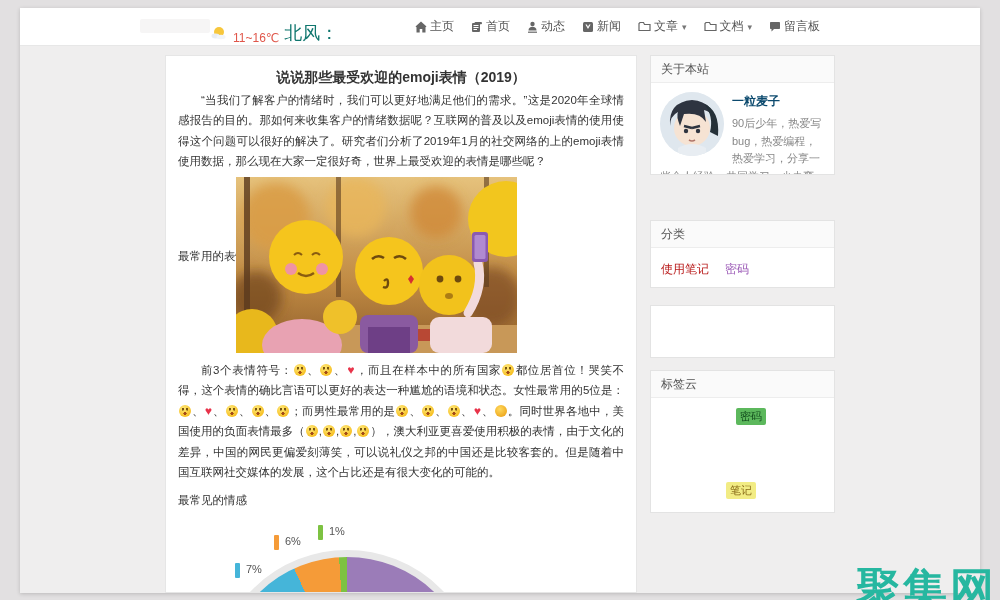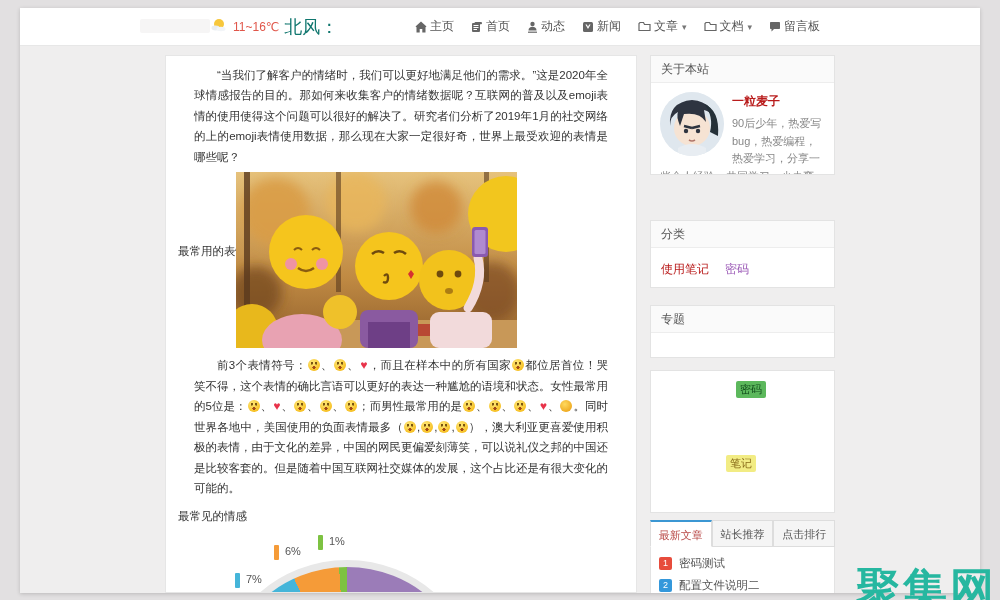--- a/index.html
+++ b/index.html
@@ -3,40 +3,40 @@
 <meta charset="utf-8">
 <style>
   html,body{margin:0;padding:0}
   body{width:1000px;height:600px;position:relative;overflow:hidden;background:#e2e0e1;
        font-family:"Liberation Sans","DejaVu Sans",sans-serif}
   .container{position:absolute;left:20px;top:8px;width:960px;height:585px;background:#efeeee;
              box-shadow:0 1px 4px rgba(0,0,0,.18)}
   
   .topbar{position:relative;height:37px;background:#fff;border-bottom:1px solid #e7e7e7}
   .logo-ph{position:absolute;left:120px;top:11px;width:70px;height:14px;background:#f6f5f5;border-radius:2px}
-  .weather{position:absolute;left:190px;top:0;height:37px;display:flex;align-items:center;gap:5px}
+  .weather{position:absolute;left:190px;top:0;height:37px;display:flex;align-items:flex-end;gap:5px}
   .temp{font-size:12px;color:#e0564a}
   .wind{font-size:18px;color:#0f766e}
   .nav{position:absolute;left:395px;top:0;height:37px;display:flex;align-items:center;gap:17px}
   .nav-item{display:flex;align-items:center;gap:3px;font-size:12px;color:#555;cursor:pointer;white-space:nowrap}
   .nav-item svg{display:block}
   .caret{font-size:9px;color:#777;margin-left:1px}
   .search{position:absolute;left:665px;top:7px;width:150px;height:22px;border:none;outline:none;
           background:transparent;font-size:12px;color:#777;font-family:inherit}
   .search::placeholder{color:#999}
   
   .article{position:absolute;left:145px;top:47px;width:472px;height:538px;background:#fff;
            border:1px solid #e6e6e6;box-sizing:border-box;padding:6px 12px;overflow:hidden}
   .a-title{font-size:14px;font-weight:bold;color:#333;text-align:center;margin:7px 0 3px}
   .a-date{font-size:11px;color:#999;margin:0 0 7px}
-  .a-p{font-size:11.5px;color:#333;line-height:1.78;text-align:justify;text-indent:2em;margin:3px 16px}
+  .a-p{font-size:11.5px;color:#333;line-height:1.78;text-align:justify;text-indent:2em;margin:3px 0}
   .figure-row{position:relative;height:176px;margin:5px 0 7px}
   .fig-label{position:absolute;left:0;top:72px;font-size:11.5px;color:#333}
   .photo{position:absolute;left:58px;top:0;width:281px;height:176px;overflow:hidden;background:#c99a58}
-  .chart-heading{font-size:11.5px;color:#333;margin:10px 0 8px}
+  .chart-heading{font-size:11.5px;color:#333;margin:10px 0 14px}
   
   .chart{position:relative;height:205px;margin:4px -12px 0}
   .donut{position:absolute;left:48px;top:28px;width:266px;height:266px;border-radius:50%;
          border:7px solid #e8e8e8;box-sizing:border-box;background:#ccc}
   .callout{position:absolute;display:flex;align-items:flex-start;gap:6px}
   .cbar{width:5px;height:15px;border-radius:1px}
   .ctext{font-size:11px;color:#555}
   
   .emj{display:inline-block;width:12px;height:12px;border-radius:50%;vertical-align:-2px;margin:0 1px;
        background:radial-gradient(circle at 33% 36%,#7a5510 11%,rgba(0,0,0,0) 12%),
@@ -47,21 +47,21 @@
        background:radial-gradient(circle at 40% 35%,#ffd95e,#eda61c 80%)}
   .emj-heart{color:#e8334a;font-size:12px;margin:0 1px;line-height:1}
   
   .scard{position:absolute;left:630px;width:185px;background:#fff;border:1px solid #e3e3e3;
          box-sizing:border-box;overflow:hidden}
   .shead{height:26px;line-height:26px;padding:0 10px;background:#fafafa;border-bottom:1px solid #ededed;
          font-size:12px;color:#555}
   .about{top:47px;height:120px}
   .about-body{padding:7px 9px;font-size:11px;color:#888;line-height:1.6}
   .avatar{float:left;width:64px;height:64px;border-radius:50%;overflow:hidden;margin:2px 8px 2px 0;background:#e7edf2}
-  .a-name{font-size:12px;font-weight:bold;color:#b91c1c;margin:2px 0 4px}
+  .a-name{font-size:12px;font-weight:bold;color:#0c4a6e;margin:2px 0 4px}
   .cats{top:212px;height:68px}
   .cats-body{padding:13px 10px;display:flex;gap:16px;font-size:12px}
   .cat-link{cursor:pointer}
   .topics{top:297px;height:53px}
   .topics-body{height:26px}
   .tagcloud{top:362px;height:143px}
   .tag-body{position:relative;height:116px}
   .tag{position:absolute;font-size:11px;padding:1px 4px;border-radius:2px;cursor:pointer}
   .tag1{left:85px;top:10px;color:#14501e}
   .tag2{left:75px;top:84px;color:#8a6d1a}
@@ -161,20 +161,21 @@
               <path d="M1 2C1 1.4 1.4 1 2 1H10C10.6 1 11 1.4 11 2V7C11 7.6 10.6 8 10 8H5L2.5 10.5 2.5 8H2C1.4 8 1 7.6 1 7Z" fill="#666"></path>
             </svg>
           </span>
         <span>留言板</span>
       </span>
     </div>
 
   </div>
 
   <div class="article">
+    <div class="a-title">说说那些最受欢迎的emoji表情（2019）</div>
     <p class="a-p">“当我们了解客户的情绪时，我们可以更好地满足他们的需求。”这是2020年全球情感报告的目的。那如何来收集客户的情绪数据呢？互联网的普及以及emoji表情的使用使得这个问题可以很好的解决了。研究者们分析了2019年1月的社交网络的上的emoji表情使用数据，那么现在大家一定很好奇，世界上最受欢迎的表情是哪些呢？</p>
 
     <div class="figure-row">
       <span class="fig-label">最常用的表情</span>
       <div class="photo">
         <svg width="281" height="176" viewBox="0 0 281 176">
           <defs>
             <linearGradient id="bgg" x1="0" y1="0" x2="0" y2="1">
               <stop offset="0" stop-color="#e6c27c"></stop>
                 <stop offset=".6" stop-color="#c08a43"></stop>
@@ -275,45 +276,27 @@
 
   <div class="scard cats">
     <div class="shead">分类</div>
     <div class="cats-body">
       <span class="cat-link" style="color: #b91c1c;">使用笔记</span>
       <span class="cat-link" style="color: rgb(155, 89, 182);">密码</span>
     </div>
   </div>
 
   <div class="scard topics">
-    <div class="shead">专题</div>
     <div class="topics-body"></div>
   </div>
 
   <div class="scard tagcloud">
+    <div class="shead">标签云</div>
     <div class="tag-body">
       <span class="tag tag1" style="background: rgb(92, 184, 92);">密码</span>
       <span class="tag tag2" style="background: rgb(242, 236, 132);">笔记</span>
     </div>
   </div>
 
-  <div class="scard tabscard">
-    <div class="tabbar">
-      <span class="tab active">最新文章</span>
-      <span class="tab">站长推荐</span>
-      <span class="tab">点击排行</span>
-    </div>
-    <div class="tablist">
-      <div class="row">
-        <span class="badge" style="background: rgb(231, 76, 60);">1</span>
-        <span>密码测试</span>
-      </div>
-      <div class="row">
-        <span class="badge" style="background: rgb(52, 152, 219);">2</span>
-        <span>配置文件说明二</span>
-      </div>
-
-    </div>
-  </div>
 
 </div>
 
 <div class="watermark">聚集网</div>
 
 </body></html>

